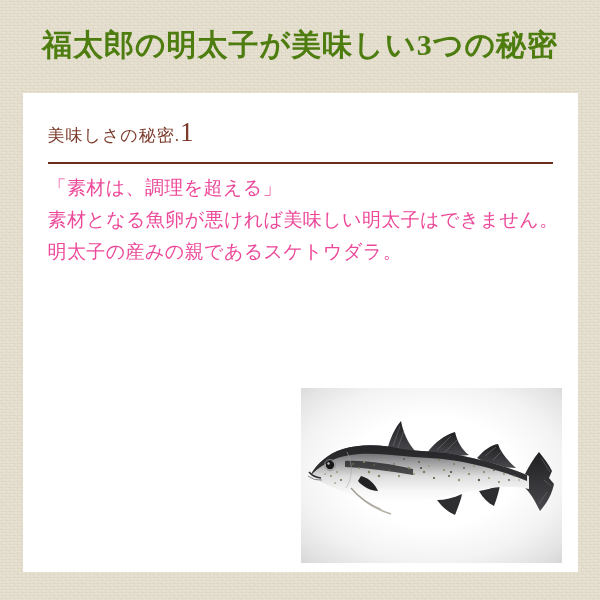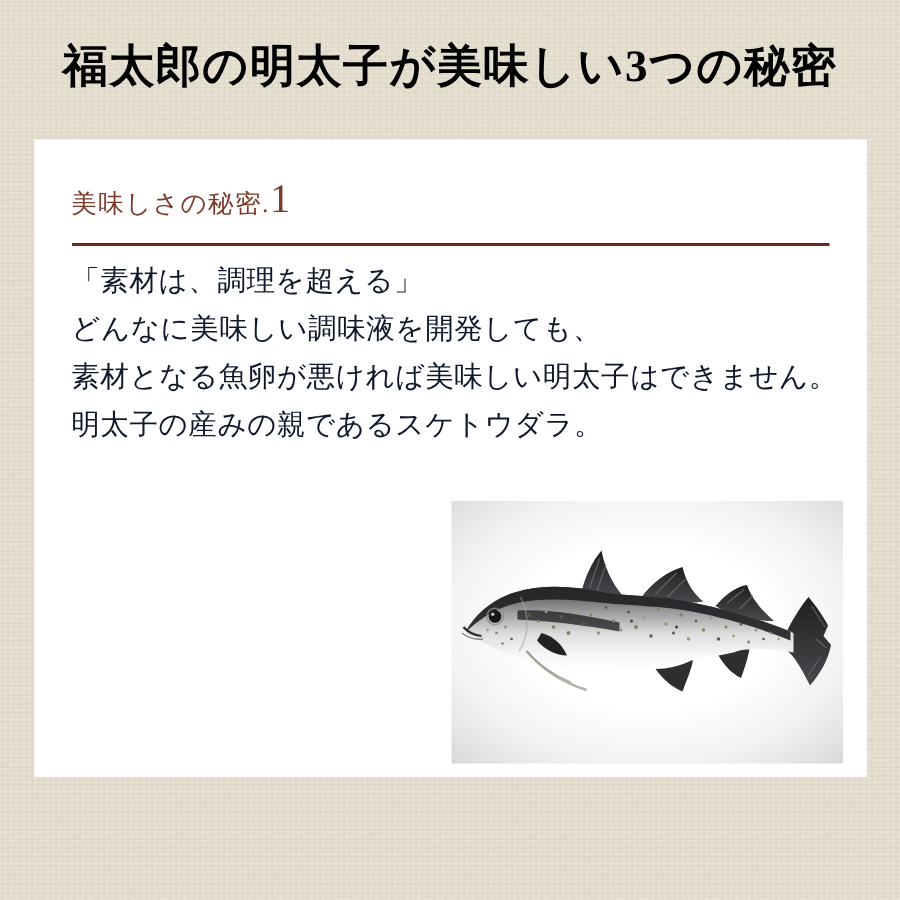--- a/index.html
+++ b/index.html
@@ -17,28 +17,28 @@
 
   .page-title {
     margin: 0;
     padding-top: 26px;
     height: 38px;
     line-height: 38px;
     text-align: center;
     font-size: 30px;
     font-weight: 600;
     letter-spacing: 1px;
-    color: #000000;
+    color: #4d7c0f;
   }
 
   .card {
     position: relative;
     box-sizing: border-box;
     width: 555px;
-    height: 425px;
+    height: 479px;
     margin: 29px auto 0 auto;
     background: #ffffff;
     padding: 24px 25px;
   }
 
   .subtitle {
     height: 30px;
     line-height: 30px;
     font-size: 17px;
     letter-spacing: 1px;
@@ -66,21 +66,21 @@
     border-top: 2px solid #6b2c1c;
     margin: 15px 0 0 0;
   }
 
   .body-text { margin-top: 8px; }
   .body-text p {
     margin: 0;
     font-size: 19px;
     line-height: 32px;
     letter-spacing: 0.4px;
-    color: #0f172a;
+    color: #ec4899;
     white-space: nowrap;
   }
 
   .fish-photo {
     position: absolute;
     right: 16px;
     bottom: 9px;
     width: 261px;
     height: 175px;
     margin: 0;
@@ -101,21 +101,20 @@
   <h1 class="page-title">福太郎の明太子が美味しい3つの秘密</h1>
 
   <section class="card">
     <div class="subtitle"><span>美味しさの秘密.</span><span class="subtitle-num">1</span></div>
 
 
     <hr class="rule">
 
     <div class="body-text">
       <p>「素材は、調理を超える」</p>
-      <p>どんなに美味しい調味液を開発しても、</p>
       <p>素材となる魚卵が悪ければ美味しい明太子はできません。</p>
       <p>明太子の産みの親であるスケトウダラ。</p>
     </div>
 
     <figure class="fish-photo">
       <svg viewBox="0 0 261 175" xmlns="http://www.w3.org/2000/svg">
         <defs>
           <linearGradient id="bodyGrad" x1="0" y1="0" x2="0" y2="1">
             <stop offset="0" stop-color="#4a4a4e"></stop>
             <stop offset="0.3" stop-color="#9e9ea0"></stop>

